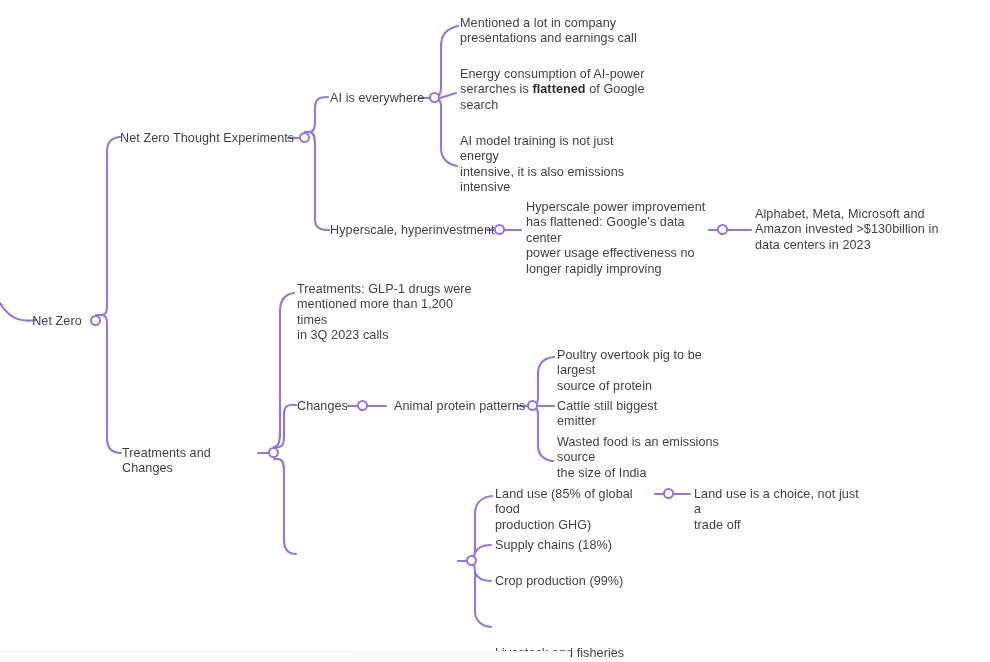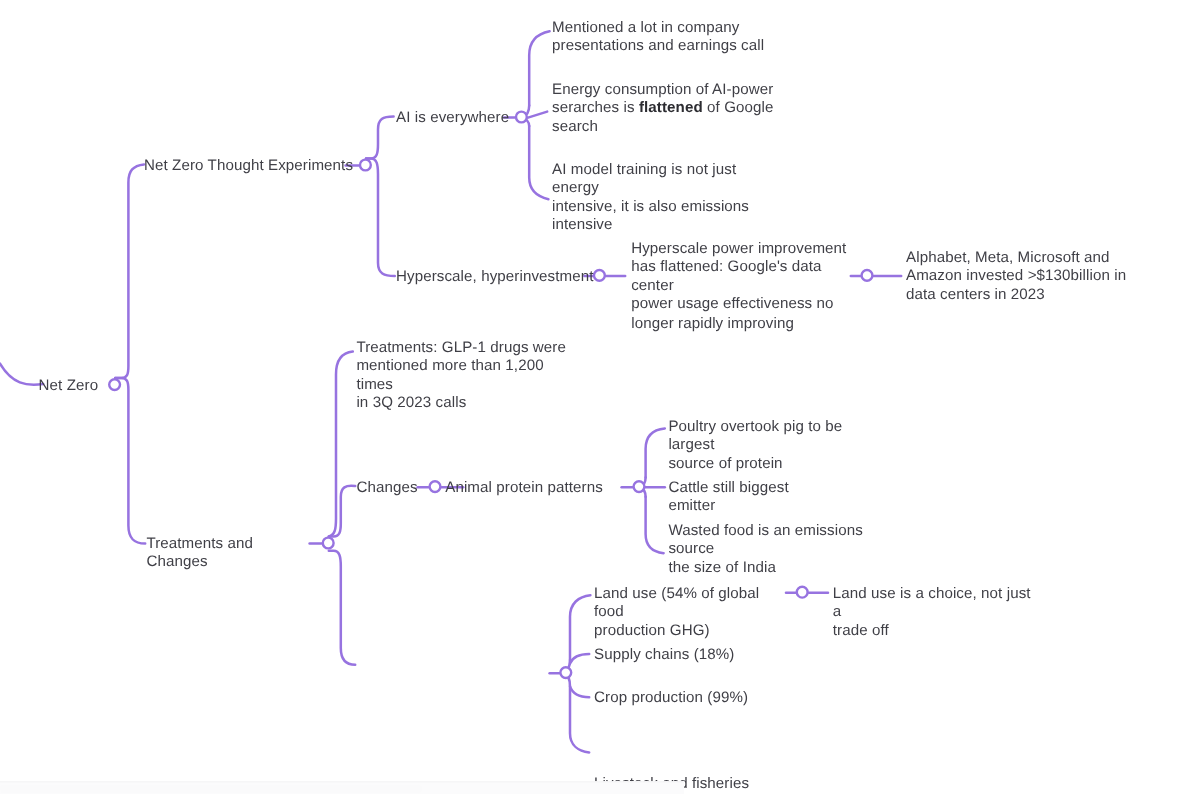--- a/index.html
+++ b/index.html
@@ -157,32 +157,32 @@
   <div class="node" style="left: 755px; top: 207px; width: 192px;">Alphabet, Meta, Microsoft and
 Amazon invested &gt;$130billion in
 data centers in 2023</div>
 
   <div class="node" style="left: 297px; top: 282px; width: 186px;">Treatments: GLP-1 drugs were
 mentioned more than 1,200 times
 in 3Q 2023 calls</div>
 
   <div class="node" style="left: 297px; top: 399px; width: 53px;">Changes</div>
 
-  <div class="node" style="left: 371px; top: 399px; width: 133px;">Animal protein patterns</div>
+  <div class="node" style="left: 394px; top: 399px; width: 133px;">Animal protein patterns</div>
 
   <div class="node" style="left: 557px; top: 348px; width: 186px;">Poultry overtook pig to be largest
 source of protein</div>
 
   <div class="node" style="left: 557px; top: 399px; width: 140px;">Cattle still biggest emitter</div>
 
   <div class="node" style="left: 557px; top: 435px; width: 195px;">Wasted food is an emissions source
 the size of India</div>
 
 
-  <div class="node" style="left: 495px; top: 487px; width: 165px;">Land use (54% of global food
+  <div class="node" style="left: 495px; top: 487px; width: 165px;">Land use (85% of global food
 production GHG)</div>
 
   <div class="node" style="left: 694px; top: 487px; width: 170px;">Land use is a choice, not just a
 trade off</div>
 
   <div class="node" style="left: 495px; top: 538px; width: 120px;">Supply chains (18%)</div>
 
   <div class="node" style="left: 495px; top: 574px; width: 130px;">Crop production (99%)</div>
 
   <div class="node" style="left: 495px; top: 646px; width: 160px;">Livestock and fisheries (31%)</div>

